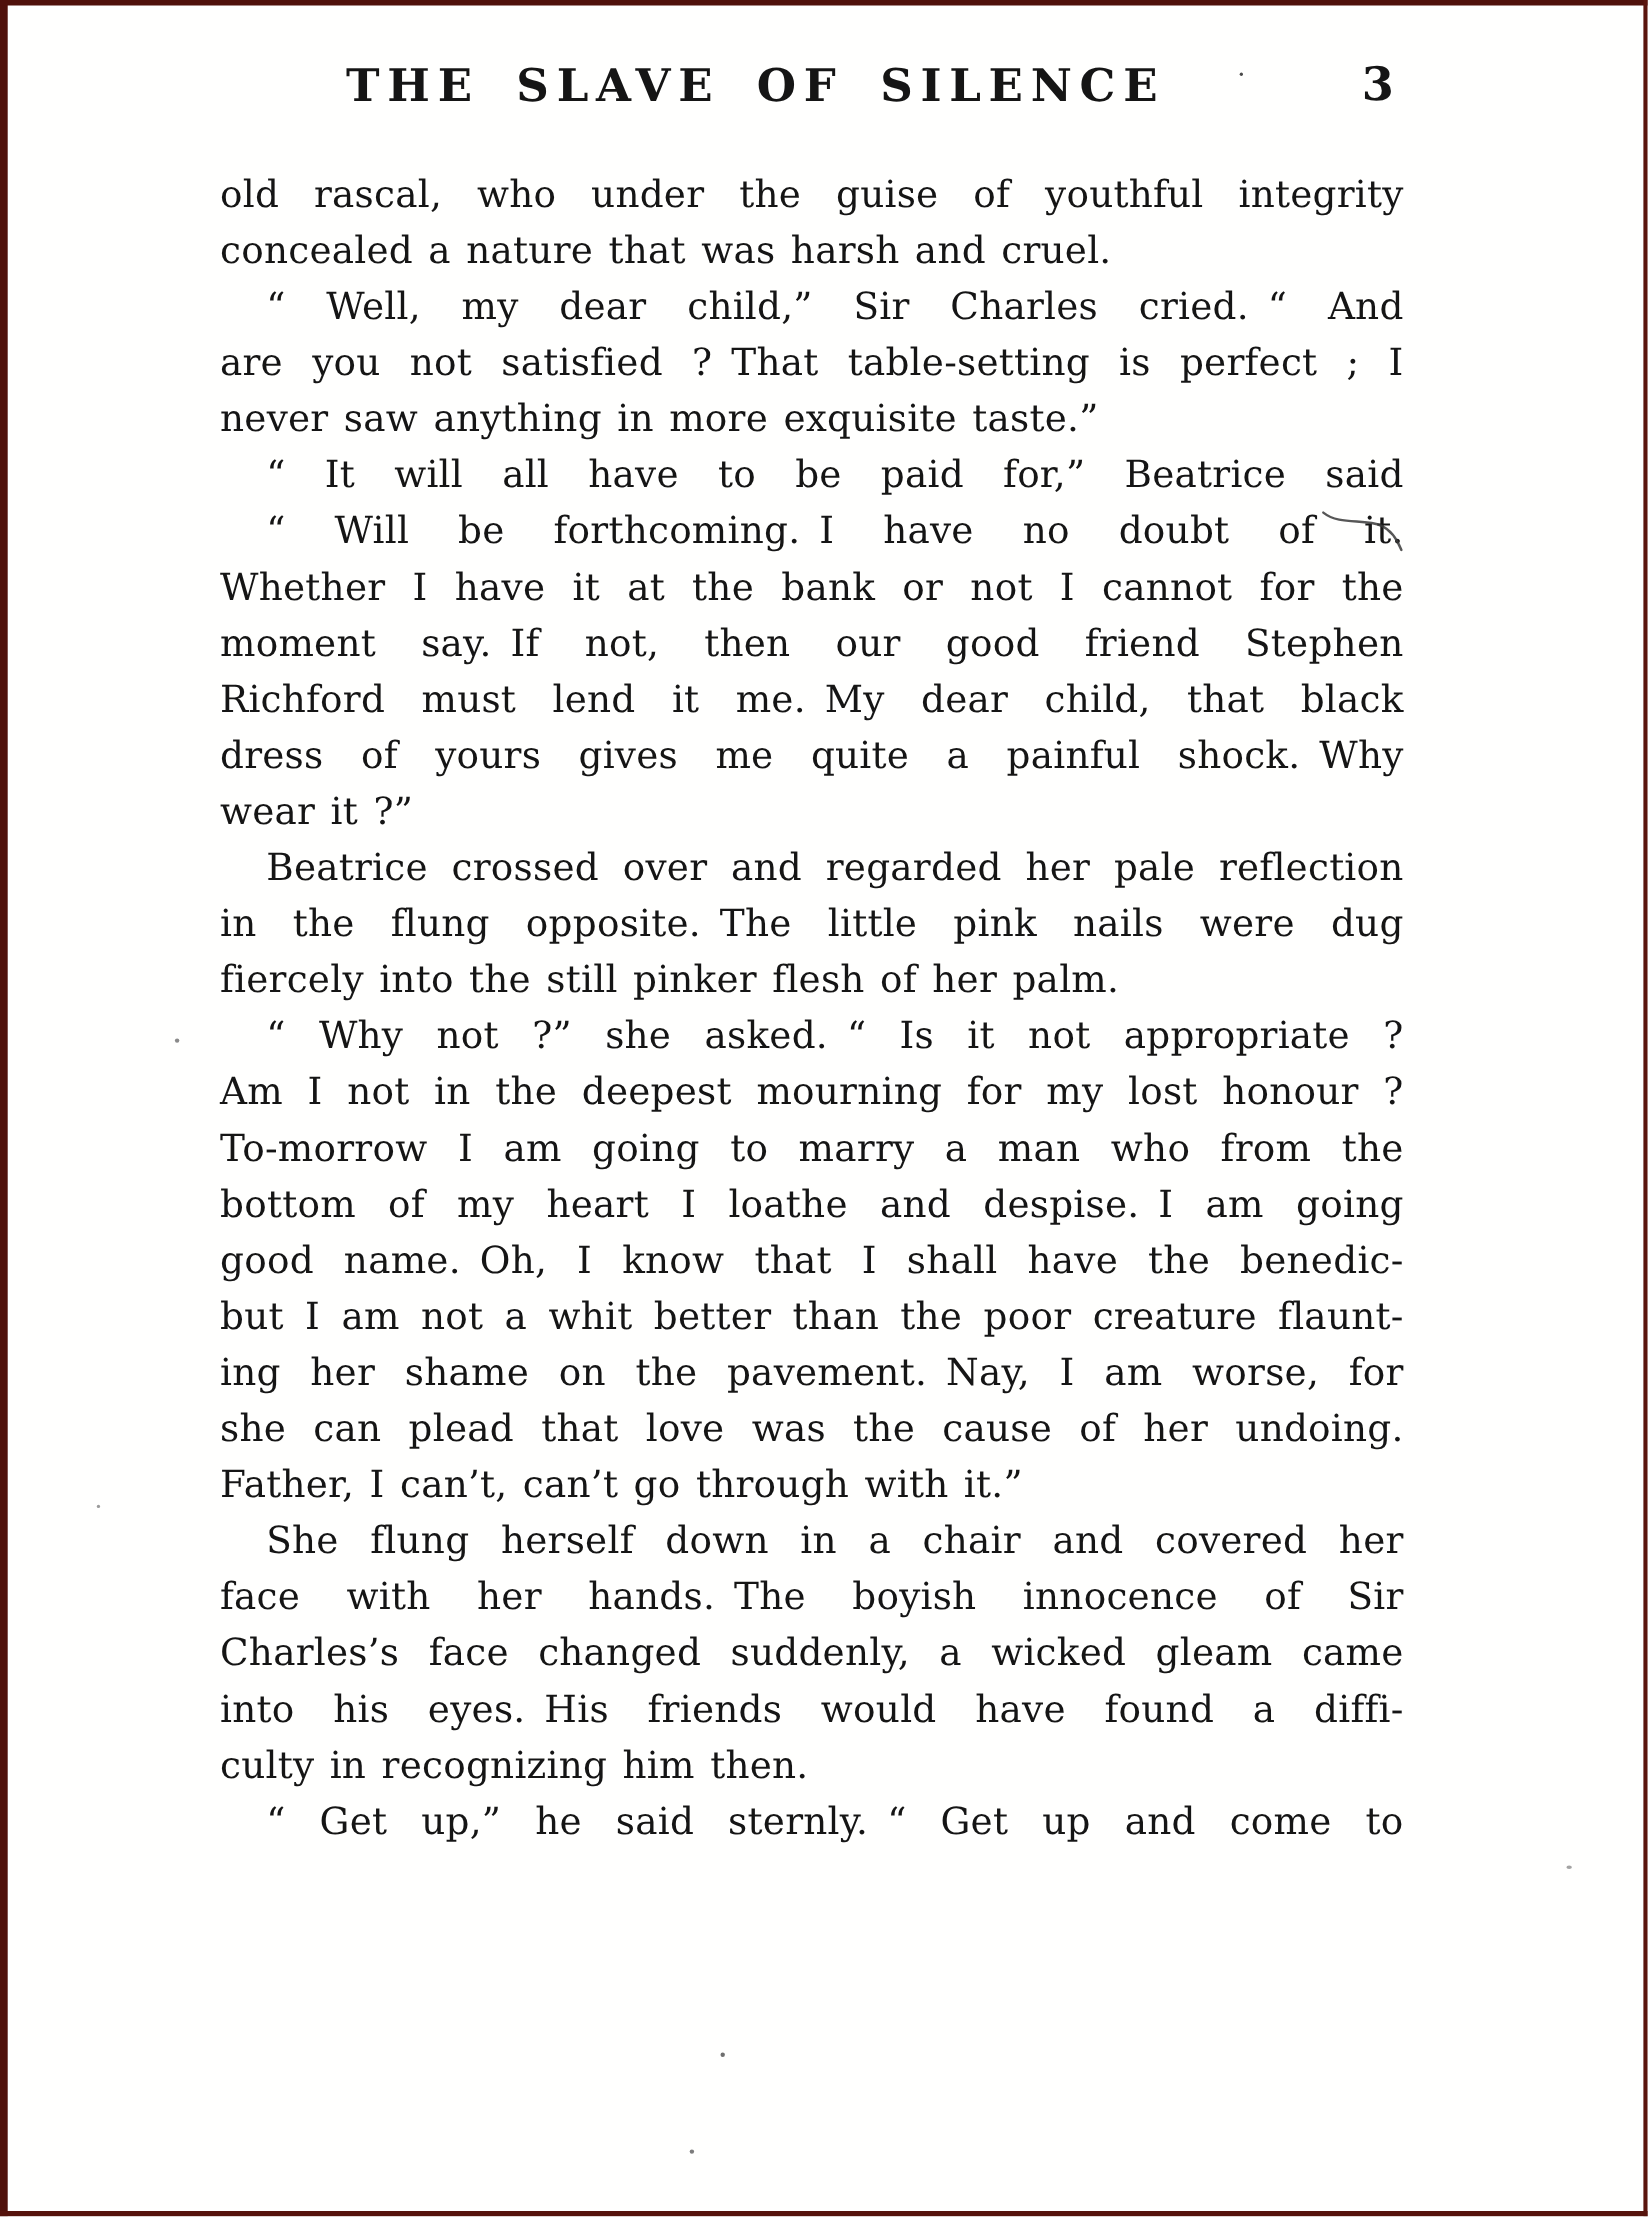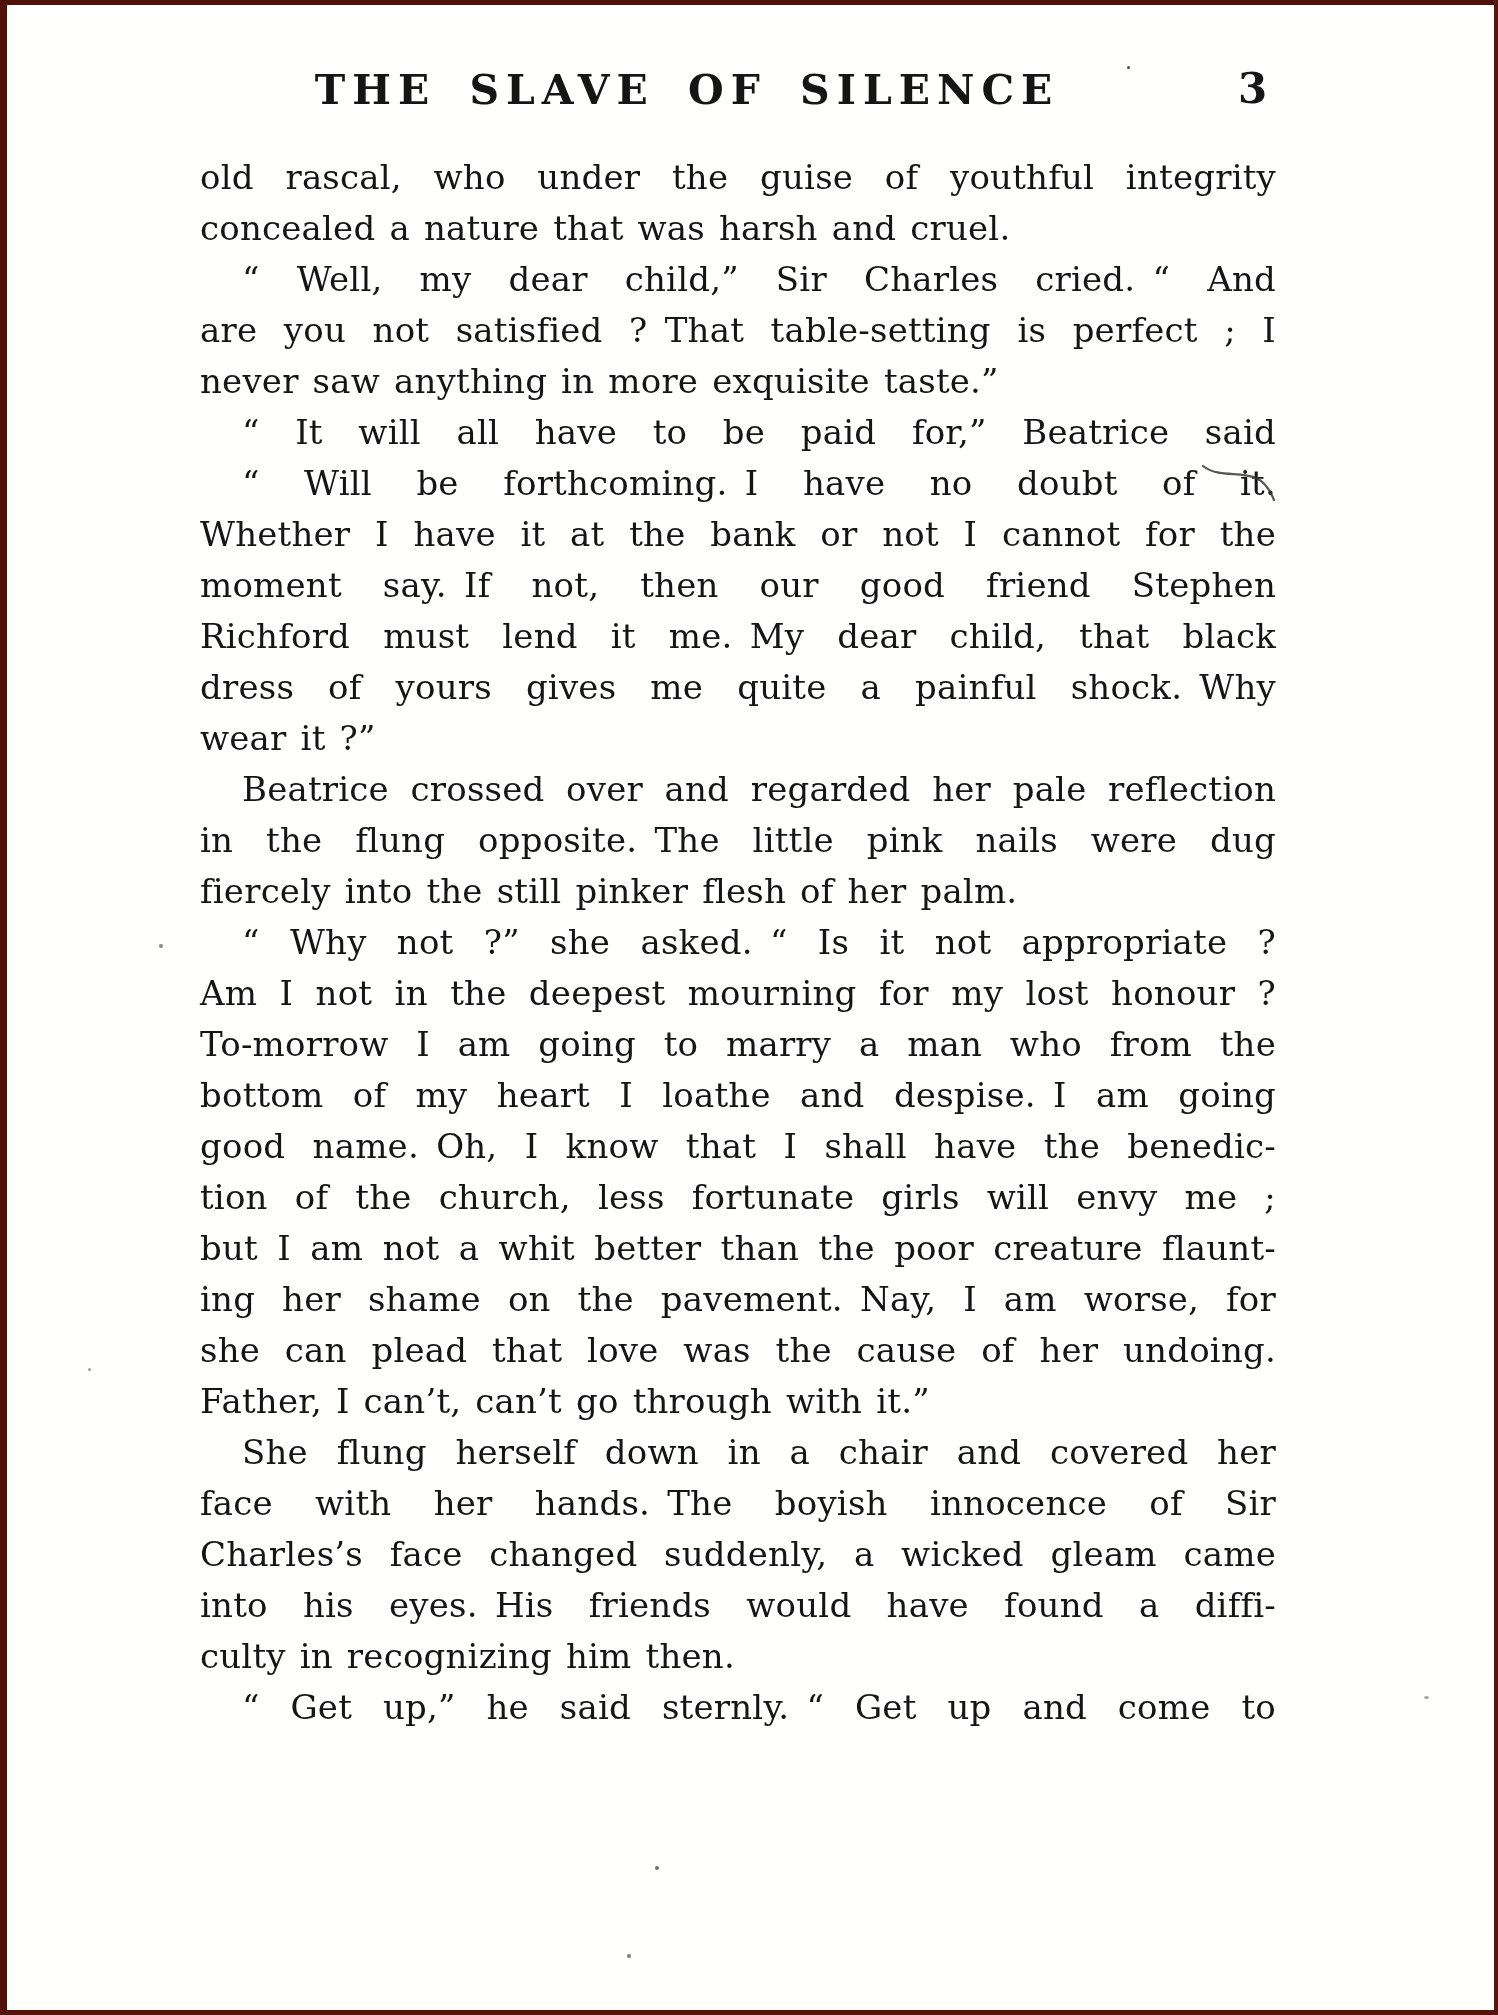--- a/index.html
+++ b/index.html
@@ -12,21 +12,21 @@
     overflow:hidden;
   }
   
   .edge{position:absolute;background:#50110b;z-index:5;}
   .edge-left{left:0;top:0;width:7px;height:100%;}
   .edge-top{left:0;top:0;width:100%;height:5px;}
   .edge-right{right:0;top:0;width:4px;height:100%;background:#5a150d;}
   .edge-bottom{left:0;bottom:0;width:100%;height:5px;background:#55130c;}
 
   .running-head{
-    position:absolute;top:66px;left:0;width:100%;height:60px;
+    position:absolute;top:54px;left:0;width:100%;height:60px;
   }
   .head-title{
     position:absolute;left:687px;top:0;transform:translateX(-50%);
     font-size:41px;font-weight:700;letter-spacing:7px;word-spacing:12px;
     white-space:nowrap;
   }
   .head-page{
     position:absolute;left:1238px;top:-2px;
     font-size:42px;font-weight:700;
   }
@@ -85,21 +85,20 @@
     <div class="ln">dress of yours gives me quite a painful shock. Why</div>
     <div class="ln last">wear it ?”</div>
     <div class="ln indent">Beatrice crossed over and regarded her pale reflection</div>
     <div class="ln">in the flung opposite. The little pink nails were dug</div>
     <div class="ln last">fiercely into the still pinker flesh of her palm.</div>
     <div class="ln indent">“ Why not ?” she asked. “ Is it not appropriate ?</div>
     <div class="ln">Am I not in the deepest mourning for my lost honour ?</div>
     <div class="ln">To-morrow I am going to marry a man who from the</div>
     <div class="ln">bottom of my heart I loathe and despise. I am going</div>
     <div class="ln">good name. Oh, I know that I shall have the benedic-</div>
-    <div class="ln">tion of the church, less fortunate girls will envy me ;</div>
     <div class="ln">but I am not a whit better than the poor creature flaunt-</div>
     <div class="ln">ing her shame on the pavement. Nay, I am worse, for</div>
     <div class="ln">she can plead that love was the cause of her undoing.</div>
     <div class="ln last">Father, I can’t, can’t go through with it.”</div>
     <div class="ln indent">She flung herself down in a chair and covered her</div>
     <div class="ln">face with her hands. The boyish innocence of Sir</div>
     <div class="ln">Charles’s face changed suddenly, a wicked gleam came</div>
     <div class="ln">into his eyes. His friends would have found a diffi-</div>
     <div class="ln last">culty in recognizing him then.</div>
     <div class="ln indent">“ Get up,” he said sternly. “ Get up and come to</div>

